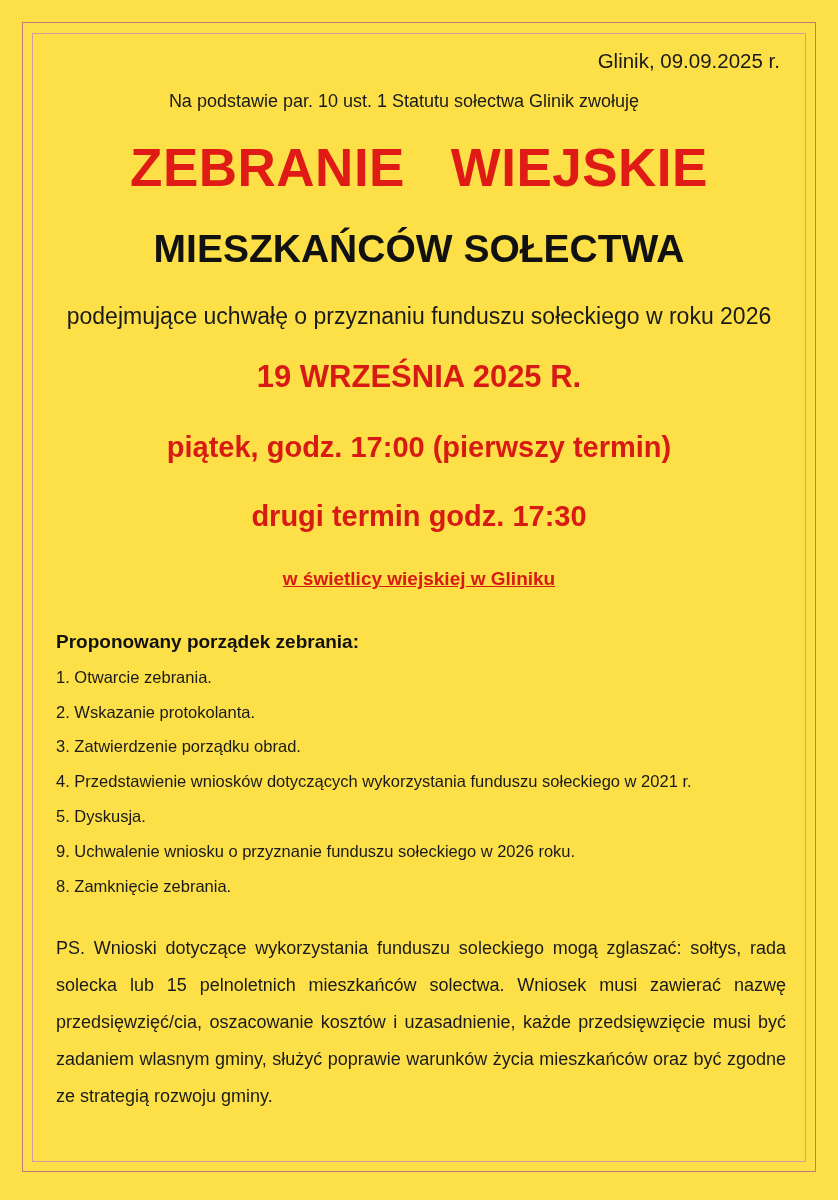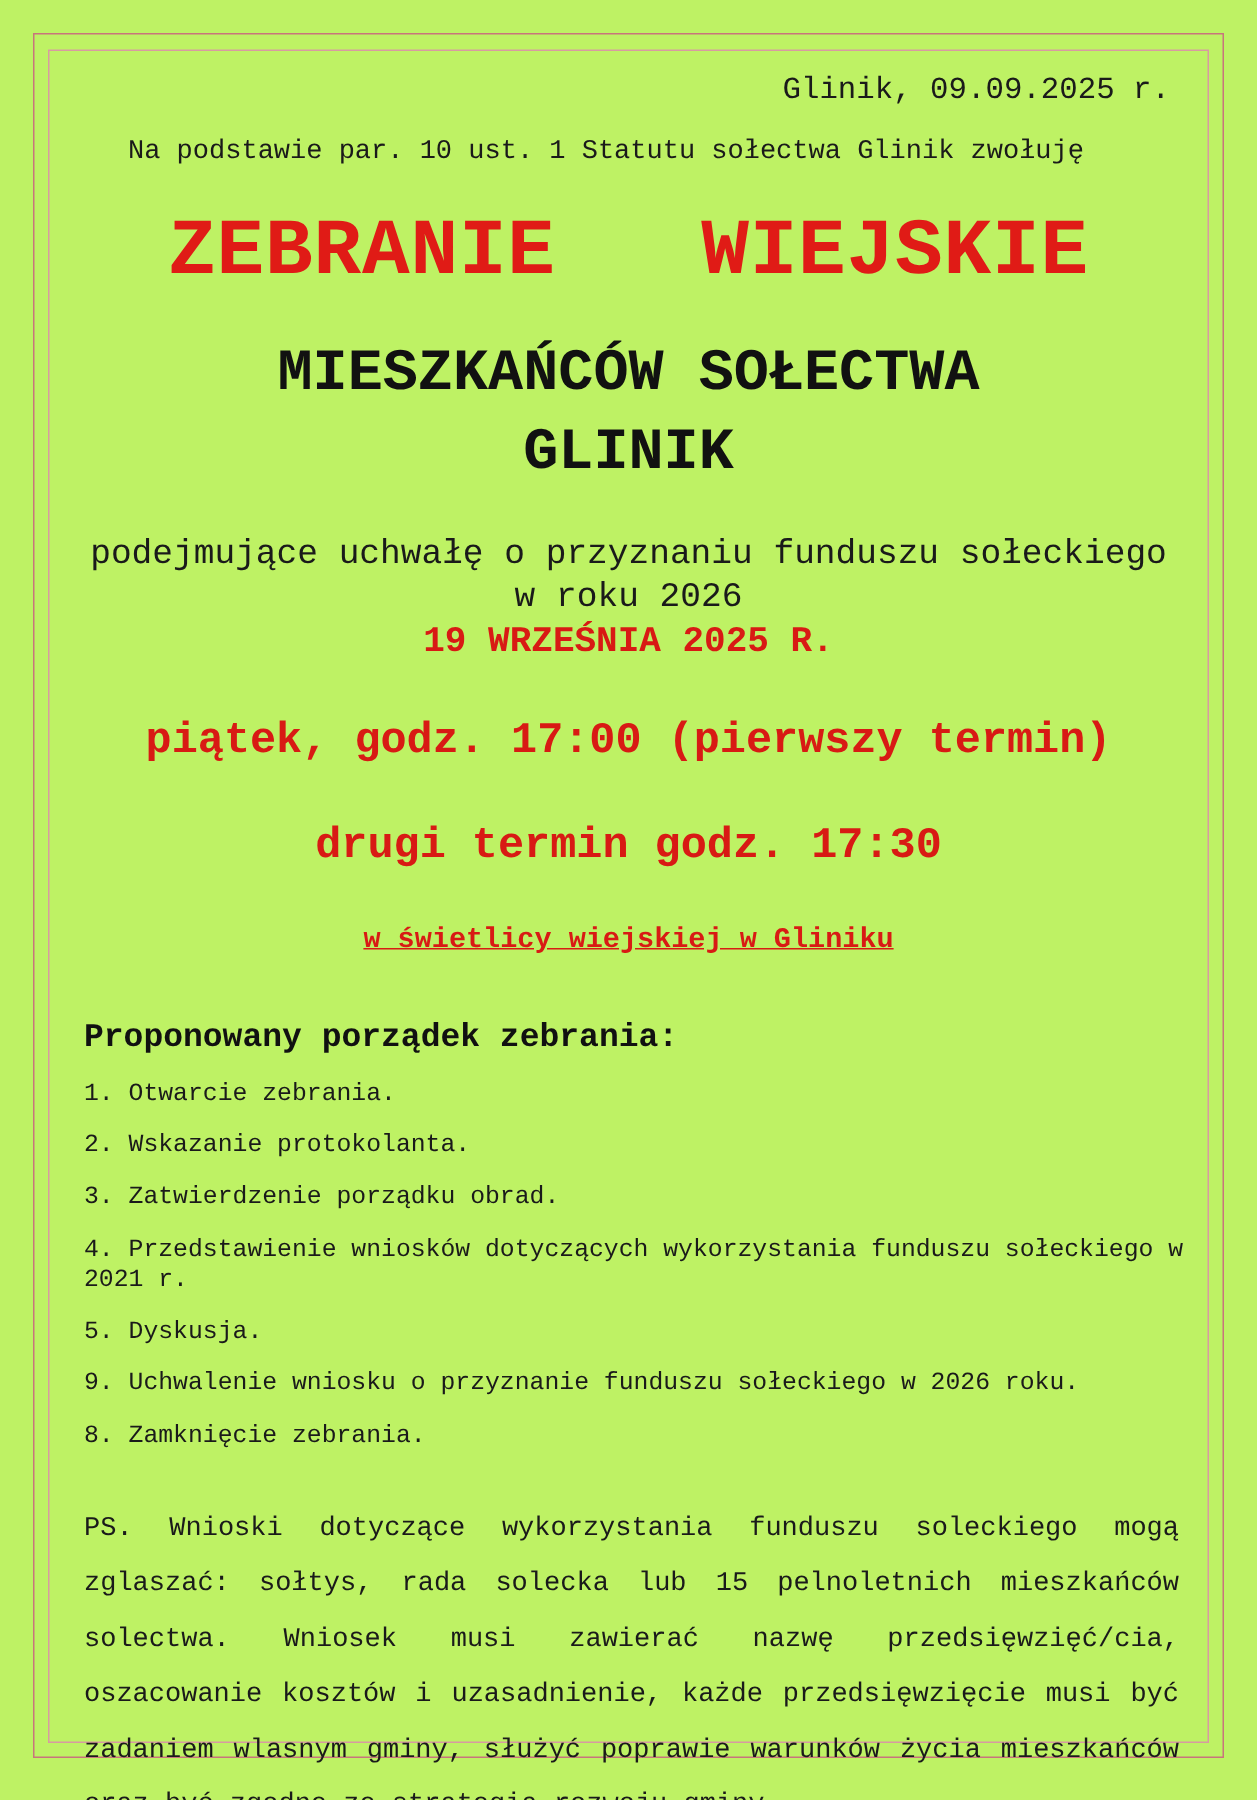--- a/index.html
+++ b/index.html
@@ -5,23 +5,23 @@
   html, body {
     margin: 0;
     padding: 0;
     background: #ffffff;
   }
 
   .page {
     position: relative;
     width: 838px;
     height: 1200px;
-    background: #bef264;
+    background: #fde047;
     box-sizing: border-box;
-    font-family: Liberation Mono, monospace;
+    font-family: Liberation Sans, sans-serif;
     color: #1a1a1a;
     overflow: hidden;
   }
 
   
   .frame-outer {
     position: absolute;
     left: 22px;
     top: 22px;
     right: 22px;
@@ -95,32 +95,32 @@
     color: #1a1a1a;
   }
 
   
   .line-red {
     text-align: center;
     color: #d81a14;
     font-weight: bold;
     line-height: 1.25;
   }
-  .date-line   { font-size: 24px; }
+  .date-line   { font-size: 31px; margin-top: 26px; }
   .time-first  { font-size: 29px; margin-top: 32px; }
   .time-second { font-size: 29px; margin-top: 33px; }
   .venue-line  { font-size: 19px; margin-top: 33px; text-decoration: underline; }
 
   
   .agenda {
     margin-top: 40px;
     padding-left: 8px;
   }
   .agenda-heading {
-    font-size: 22px;
+    font-size: 19px;
     font-weight: bold;
     color: #111111;
     margin-bottom: 15px;
   }
   .agenda-item {
     font-size: 16.5px;
     line-height: 1.2;
     margin-bottom: 15px;
     color: #1a1a1a;
   }
@@ -147,21 +147,20 @@
   <div class="content">
 
     <div class="place-date">Glinik, 09.09.2025 r.</div>
 
     <div class="legal-basis">Na podstawie par. 10 ust. 1 Statutu sołectwa Glinik zwołuję</div>
 
     <div class="title-main">ZEBRANIE   WIEJSKIE</div>
 
     <div class="title-sub">
       <div>MIESZKAŃCÓW SOŁECTWA</div>
-      <div>GLINIK</div>
     </div>
 
     <div class="subtitle-purpose">podejmujące uchwałę o przyznaniu funduszu sołeckiego w roku 2026</div>
 
     <div class="line-red date-line">19 WRZEŚNIA 2025 R.</div>
 
     <div class="line-red time-first">piątek, godz. 17:00 (pierwszy termin)</div>
 
     <div class="line-red time-second">drugi termin godz. 17:30</div>
 

